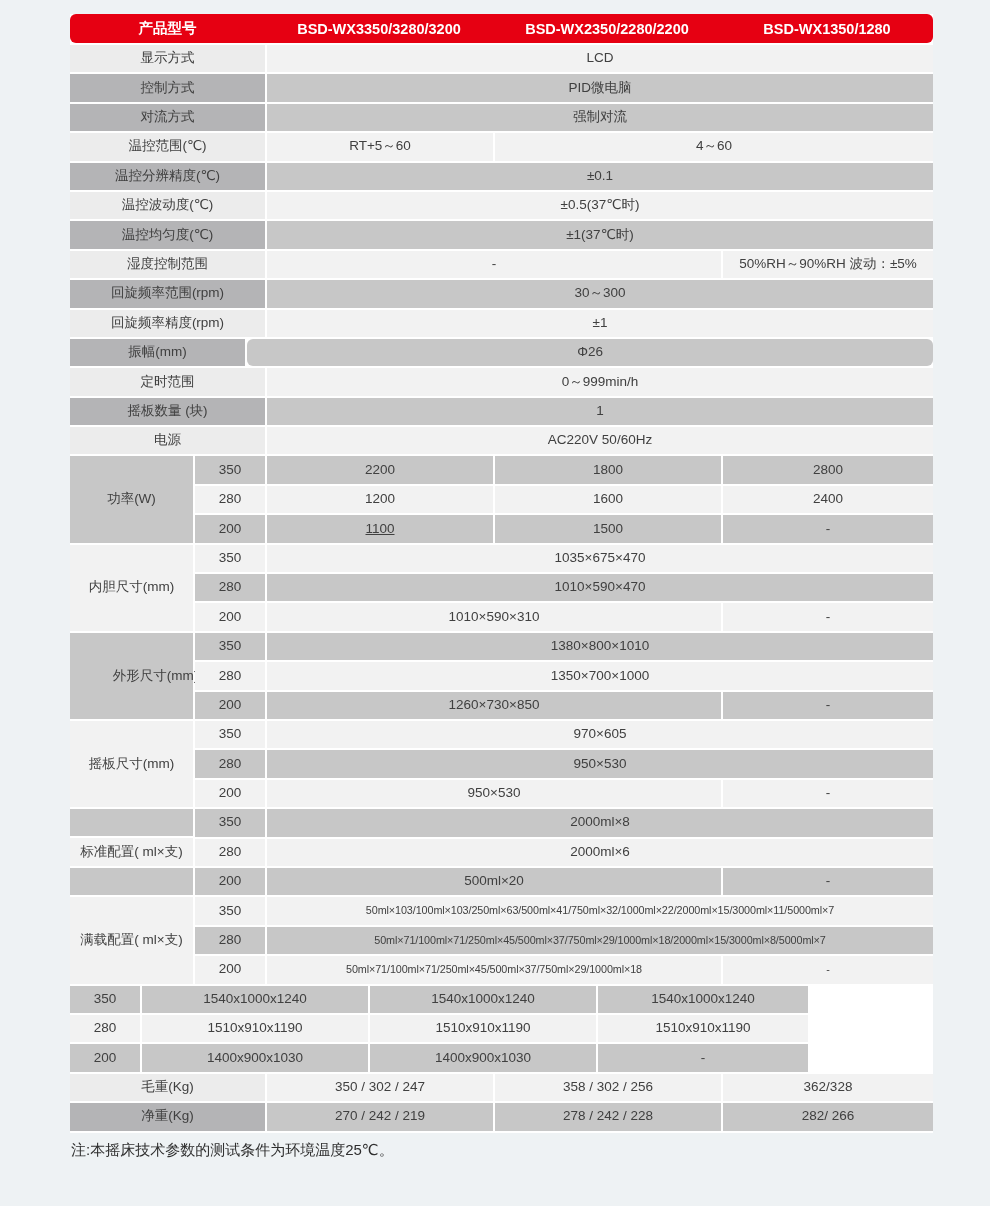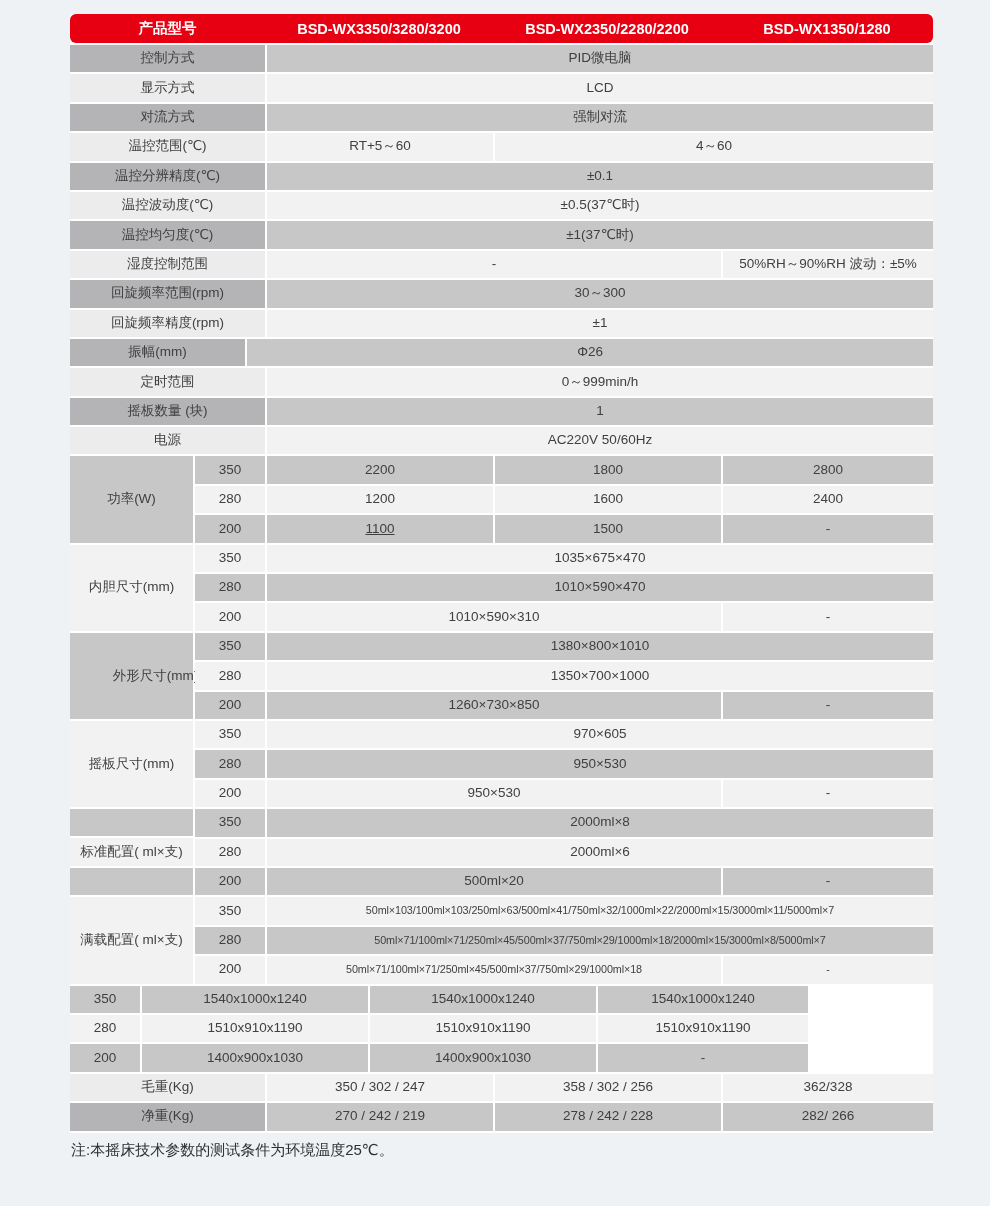--- a/index.html
+++ b/index.html
@@ -59,26 +59,26 @@
 <div class="stage">
   <div class="spec-table">
     <div class="hdr" id="hdr" style="background: rgb(230, 0, 18); border-radius: 6px;">
       <div style="width:195px">产品型号</div>
       <div style="width:228px">BSD-WX3350/3280/3200</div>
       <div style="width:228px">BSD-WX2350/2280/2200</div>
       <div style="width:212px">BSD-WX1350/1280</div>
     </div>
     <div id="rows">
         <div class="row">
+          <div class="cell label c-ll" style="width: 195px;">显示方式</div>
+          <div class="cell value c-lv" style="width: 666px;">LCD</div>
+        </div>
+        <div class="row">
           <div class="cell label c-dl" style="width: 195px;">控制方式</div>
           <div class="cell value c-dv" style="width: 666px;">PID微电脑</div>
-        </div>
-        <div class="row">
-          <div class="cell label c-ll" style="width: 195px;">显示方式</div>
-          <div class="cell value c-lv" style="width: 666px;">LCD</div>
         </div>
         <div class="row">
           <div class="cell label c-dl" style="width: 195px;">对流方式</div>
           <div class="cell value c-dv" style="width: 666px;">强制对流</div>
         </div>
         <div class="row">
           <div class="cell label c-ll" style="width: 195px;">温控范围(℃)</div>
           <div class="cell value c-lv" style="width: 226px; text-align: right;">RT+5～60</div>
           <div class="cell value c-lv" style="width: 438px;">4～60</div>
         </div>
@@ -102,21 +102,21 @@
         <div class="row">
           <div class="cell label c-dl" style="width: 195px;">回旋频率范围(rpm)</div>
           <div class="cell value c-dv" style="width: 666px;">30～300</div>
         </div>
         <div class="row">
           <div class="cell label c-ll" style="width: 195px;">回旋频率精度(rpm)</div>
           <div class="cell value c-lv" style="width: 666px;">±1</div>
         </div>
         <div class="row">
           <div class="cell label c-dl" style="width: 195px;">振幅(mm)</div>
-          <div class="cell value c-dv" style="width: 764px;">Φ26</div>
+          <div class="cell value c-dv" style="width: 764px; border-radius: 6px;">Φ26</div>
         </div>
         <div class="row">
           <div class="cell label c-ll" style="width: 195px;">定时范围</div>
           <div class="cell value c-lv" style="width: 666px; text-align: right;">0～999min/h</div>
         </div>
         <div class="row">
           <div class="cell label c-dl" style="width: 195px;">摇板数量 (块)</div>
           <div class="cell value c-dv" style="width: 666px;">1</div>
         </div>
         <div class="row">

